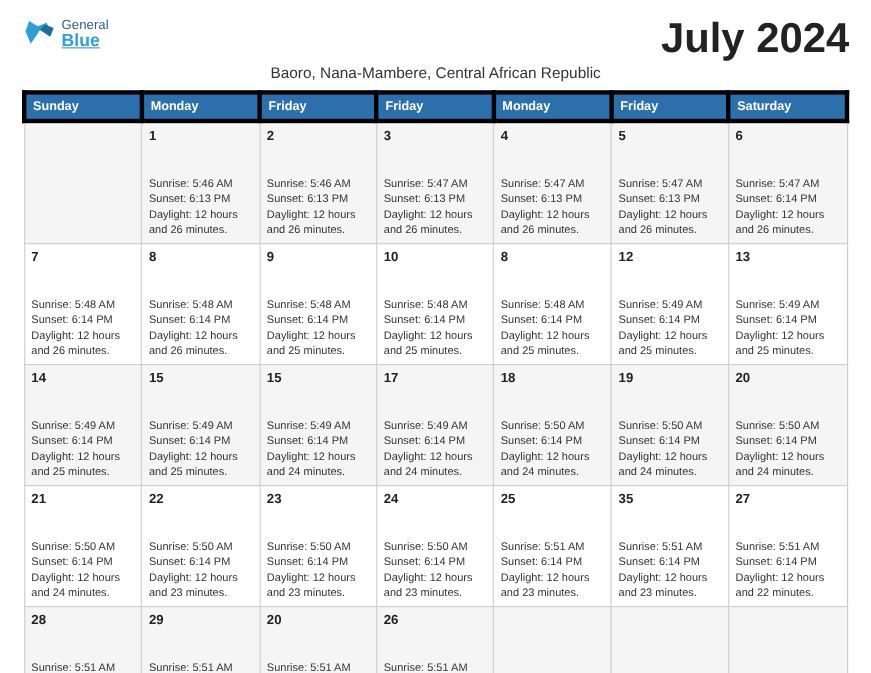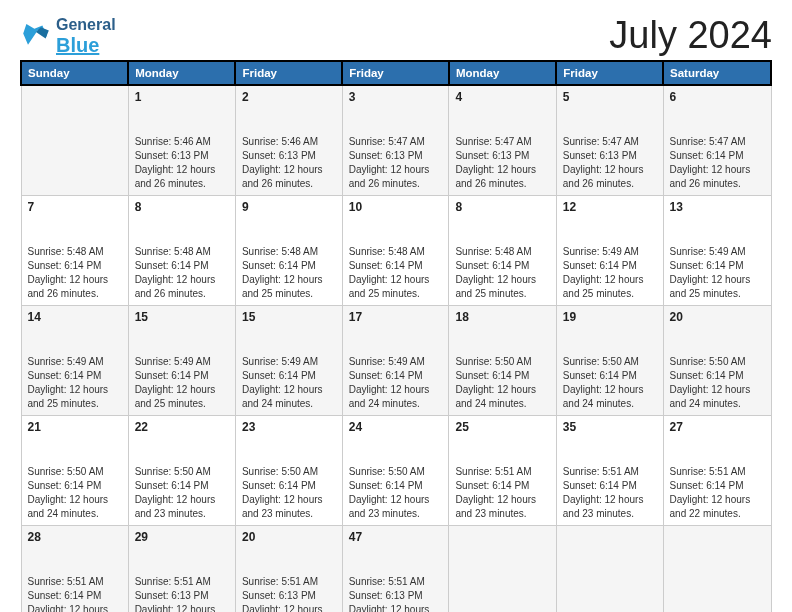--- a/index.html
+++ b/index.html
@@ -18,42 +18,42 @@
       display: flex;
       align-items: flex-start;
       justify-content: space-between;
       margin-bottom: 4px;
     }
     .title-area {
       text-align: right;
     }
     .month-title {
       font-size: 38px;
-      font-weight: normal;
+      font-weight: bold;
       color: #222;
       line-height: 1;
     }
     .subtitle {
       font-size: 14px;
       color: #333;
       text-align: center;
       margin-bottom: 8px;
     }
     table {
       width: 100%;
       border-collapse: collapse;
       font-size: 10.5px;
     }
     thead tr th {
       background-color: #2c6fad;
       color: #fff;
       font-weight: bold;
       padding: 5px 6px;
       text-align: left;
-      border: 2px solid #000000;
+      border: 4px solid #000000;
       font-size: 11.5px;
     }
     tbody tr td {
       border: 1px solid #ccc;
       vertical-align: top;
       padding: 4px 6px;
       width: 113px;
       min-height: 70px;
       height: 78px;
     }
@@ -84,26 +84,26 @@
     .logo-bird {
       width: 32px;
       height: 28px;
     }
     .logo-words {
       display: flex;
       flex-direction: column;
       line-height: 1.1;
     }
     .logo-general {
+      font-size: 12px;
+      font-weight: normal;
+      color: #2c5f8a;
+    }
+    .logo-blue {
       font-size: 16px;
-      font-weight: bold;
-      color: #2c5f8a;
-    }
-    .logo-blue {
-      font-size: 20px;
       font-weight: bold;
       color: #2c9fd9;
       text-decoration: underline;
     }
   </style>
 </head>
 <body>
 
 <div class="page">
   <div class="header-row">
@@ -114,20 +114,21 @@
       </svg>
       <div class="logo-words">
         <span class="logo-general">General</span>
         <span class="logo-blue">Blue</span>
       </div>
     </div>
     <div class="title-area">
       <div class="month-title">July 2024</div>
     </div>
   </div>
+  <div class="subtitle">Baoro, Nana-Mambere, Central African Republic</div>
 
   <table>
     <thead>
       <tr>
         <th>Sunday</th>
         <th>Monday</th>
         <th>Friday</th>
         <th>Friday</th>
         <th>Monday</th>
         <th>Friday</th>
@@ -349,21 +350,21 @@
 and 22 minutes.</div>
           </td>
           <td>
             <span class="day-num">20</span>
             <div class="day-info" style="white-space: pre-line;">Sunrise: 5:51 AM
 Sunset: 6:13 PM
 Daylight: 12 hours
 and 22 minutes.</div>
           </td>
           <td>
-            <span class="day-num">47</span>
+            <span class="day-num">26</span>
             <div class="day-info" style="white-space: pre-line;">Sunrise: 5:51 AM
 Sunset: 6:13 PM
 Daylight: 12 hours
 and 22 minutes.</div>
           </td>
           <td></td>
           <td></td>
           <td></td>
         </tr>
       </tbody>

